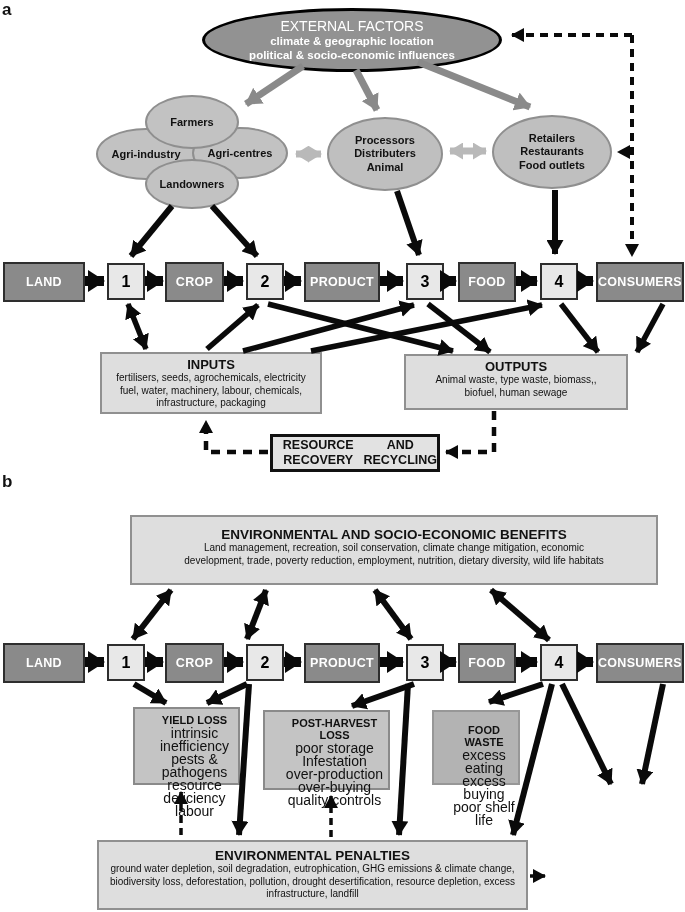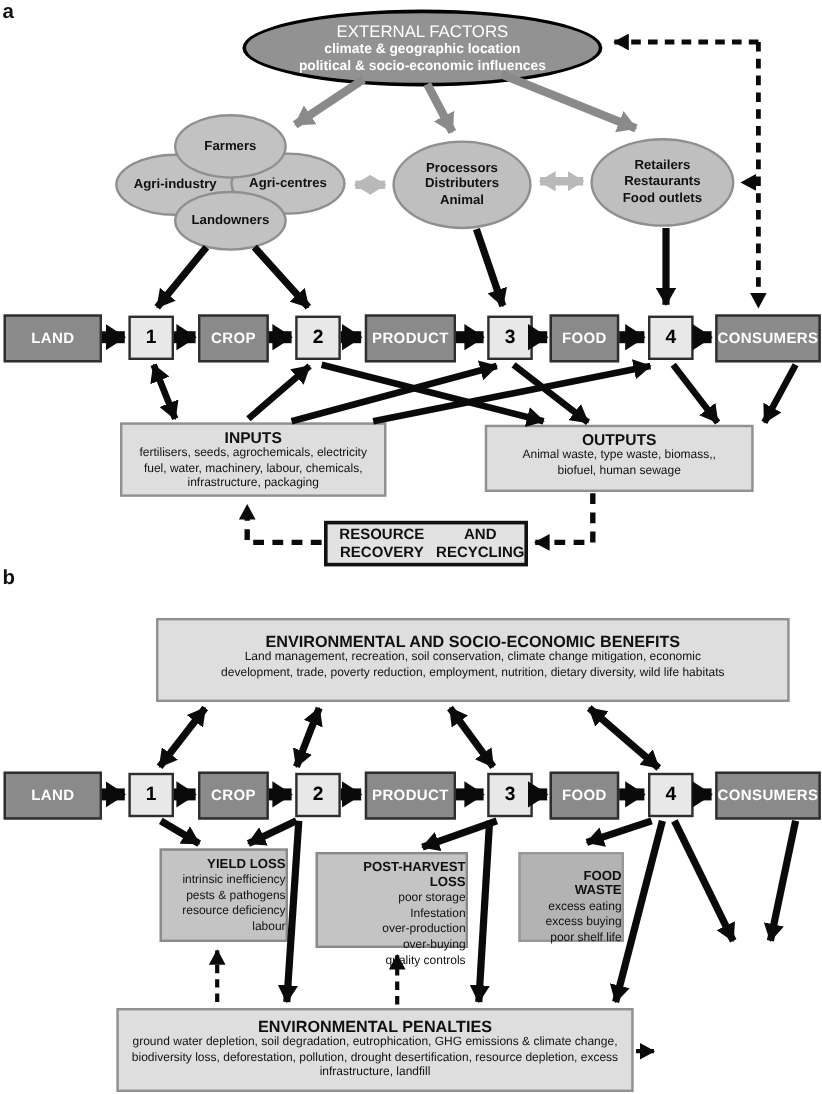--- a/index.html
+++ b/index.html
@@ -13,23 +13,23 @@
   .ellipse.ext{background:#929292;border:3px solid #000;color:#fff;z-index:3;}
   .ellipse.cluster{background:#c2c2c2;border:2px solid #8f8f8f;font-weight:bold;font-size:11px;}
   .ellipse.trade{background:#bfbfbf;border:2.5px solid #8f8f8f;font-weight:bold;font-size:11px;line-height:13.5px;z-index:2;}
   .stage{background:#8a8a8a;border:2.5px solid #2e2e2e;color:#fff;font-weight:bold;font-size:12.5px;
          display:flex;align-items:center;justify-content:center;letter-spacing:.3px;z-index:4;}
   .step{background:#e8e8e8;border:2.5px solid #2e2e2e;color:#000;font-weight:bold;font-size:16px;
         display:flex;align-items:center;justify-content:center;z-index:4;}
   .panelbox{background:#dedede;border:2px solid #909090;text-align:center;z-index:4;padding-top:3px;}
   .panelbox .t{font-weight:bold;font-size:13px;}
   .panelbox .l{font-size:10px;line-height:12.5px;}
-  .lossbox{background:#c4c4c4;border:2px solid #8a8a8a;text-align:right;z-index:4;padding-top:5px;padding-left:16px;}
+  .lossbox{background:#c4c4c4;border:2px solid #8a8a8a;text-align:center;z-index:4;padding-top:5px;padding-left:16px;}
   .lossbox .t{font-weight:bold;font-size:11px;margin-bottom:1px;}
-  .lossbox .l{font-size:10px;line-height:13px;}
+  .lossbox .l{font-size:14px;line-height:13px;}
   .fwbox{background:#b3b3b3;border:2px solid #979797;}
   .resource{background:#e2e2e2;border:3px solid #111;text-align:center;z-index:4;
             display:flex;align-items:center;justify-content:center;
             font-weight:bold;font-size:12.5px;line-height:15px;}
   .health{background:#7d7d7d;border:3px solid #4a4a4a;color:#fff;text-align:center;z-index:4;padding-top:14px;}
   .health .t{font-weight:bold;font-size:13.5px;margin-bottom:3px;}
   .health .l{font-size:10px;line-height:14px;}
   .benef .t, .envpen .t{font-size:13.5px;}
   .ext .t{font-weight:normal;font-size:14px;}
   .ext .l{font-weight:bold;font-size:11.5px;line-height:14px;}

